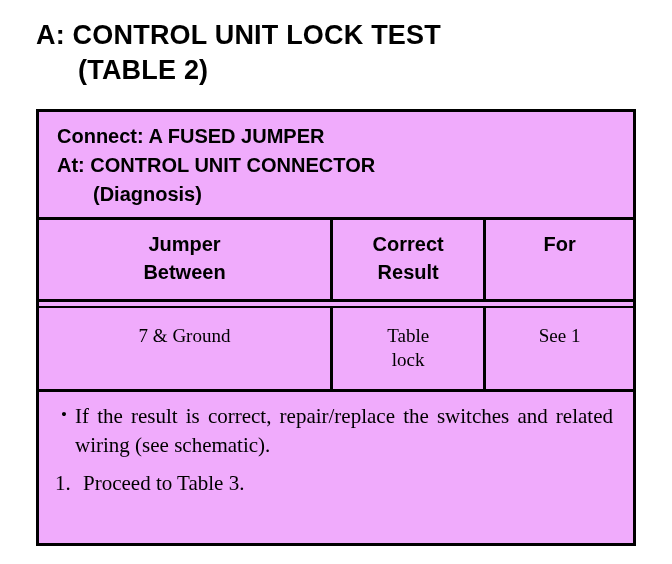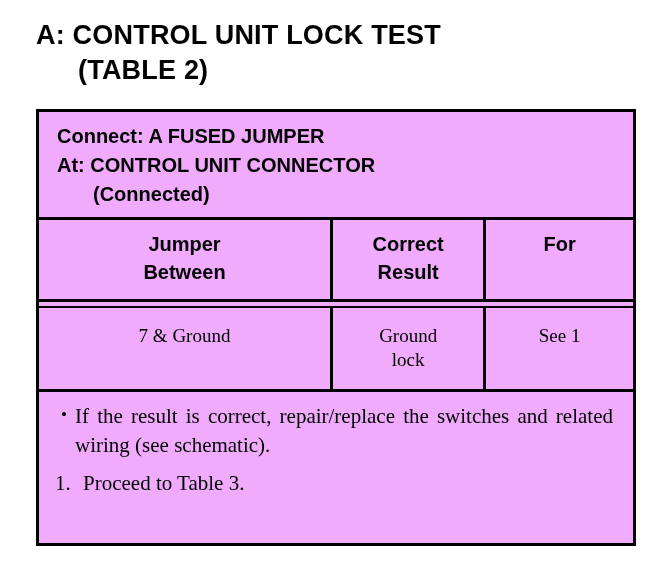--- a/index.html
+++ b/index.html
@@ -133,21 +133,21 @@
   <div class="title-block">
     <div>A: CONTROL UNIT LOCK TEST</div>
     <div class="title-line2">(TABLE 2)</div>
   </div>
 
   <div class="table-wrap">
 
     <div class="head-cell">
       <div>Connect: A FUSED JUMPER</div>
       <div>At: CONTROL UNIT CONNECTOR</div>
-      <span class="indent">(Connected)</span>
+      <span class="indent">(Diagnosis)</span>
     </div>
 
     <div class="rule"></div>
 
     <div class="cols">
       <div class="col col-1 colhead">
         <div>Jumper</div>
         <div>Between</div>
       </div>
       <div class="col col-2 colhead">
@@ -159,21 +159,21 @@
       </div>
     </div>
 
     <div class="rule"></div>
     <div style="height:4px;"></div>
     <div class="rule-thin"></div>
 
     <div class="cols">
       <div class="col col-1 databody">7 &amp; Ground</div>
       <div class="col col-2 databody">
-        <div>Ground</div>
+        <div>Table</div>
         <div>lock</div>
       </div>
       <div class="col col-3 databody">See 1</div>
     </div>
 
     <div class="rule"></div>
 
     <div class="notes">
       <div class="note-row">
         <div class="bullet">•</div>

